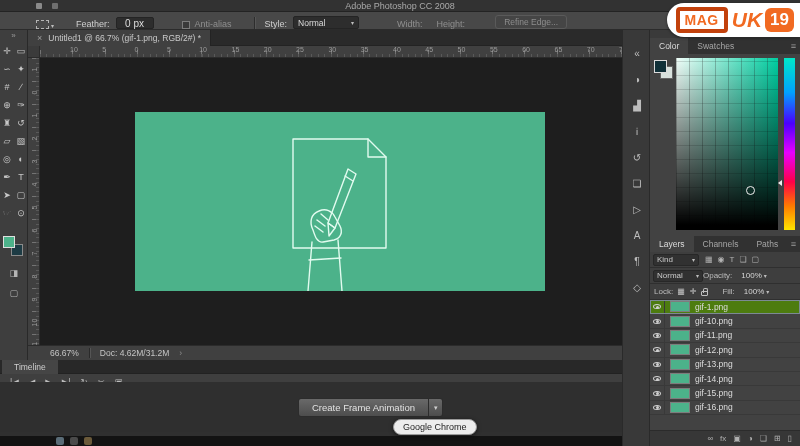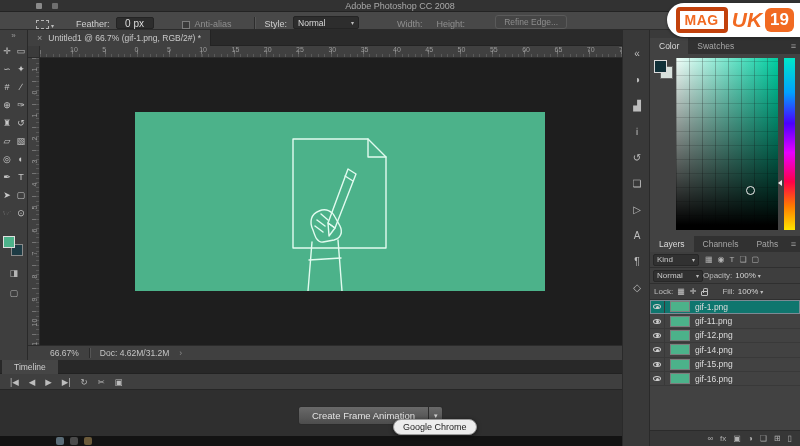--- a/index.html
+++ b/index.html
@@ -91,21 +91,21 @@
 
   
   .timeline{position:absolute;left:0;top:360px;width:622px;height:76px;background:#303030}
   .tl-tabbar{position:absolute;left:0;top:0;width:100%;height:14px;background:#282828;
     border-bottom:1px solid #222}
   .tl-tab{position:absolute;left:2px;top:0;height:14px;line-height:14px;background:#454545;
     padding:0 12px;font-size:8.5px;color:#cfcfcf}
   .tl-controls{position:absolute;left:0;top:14px;width:100%;height:16px;background:#3f3f3f;
     border-bottom:1px solid #262626;display:flex;align-items:center;gap:10px;padding-left:10px;
     font-size:8.5px;color:#bdbdbd}
-  .tl-content{position:absolute;left:0;top:30px;width:100%;height:50px;background:#2f2f2f}
+  .tl-content{position:absolute;left:0;top:22px;width:100%;height:50px;background:#2f2f2f}
   .create-group{position:absolute;left:298px;top:16px;display:flex}
   .create-btn{background:linear-gradient(#696969,#4d4d4d);border:1px solid #2c2c2c;
     border-radius:3px 0 0 3px;color:#e2e2e2;font-size:9.5px;padding:3px 13px}
   .create-dd{background:linear-gradient(#696969,#4d4d4d);border:1px solid #2c2c2c;border-left:none;
     border-radius:0 3px 3px 0;color:#cfcfcf;font-size:7px;padding:3px 5px;display:flex;align-items:center}
 
   
   .dock{position:absolute;left:0;top:436px;width:622px;height:10px;background:#131313}
   .dock-icon{position:absolute;top:1px;width:8px;height:8px;border-radius:2px}
   .tooltip{position:absolute;left:393px;top:419px;z-index:60;background:#ececec;
@@ -155,25 +155,25 @@
     border-radius:2px;display:flex;align-items:center;justify-content:space-between;padding:0 3px;
     font-size:8px;color:#c9c9c9}
   .lock-row{position:absolute;left:0;top:254px;width:150px;height:16px;background:#3e3e3e;
     border-bottom:1px solid #2f2f2f;display:flex;align-items:center;font-size:8px;color:#bdbdbd}
   .lock-icons{display:flex;gap:5px;margin-left:4px;align-items:center;font-size:8px;color:#c8c8c8}
   .lock-shape{width:7px;height:5px;border:1px solid #c0c0c0;border-radius:1px;position:relative;
     display:inline-block;margin-top:4px}
   .lock-shape::before{content:"";position:absolute;left:1px;top:-4px;width:3px;height:4px;
     border:1px solid #c0c0c0;border-bottom:none;border-radius:2px 2px 0 0}
   .mini-label{}
-  .mini-val{margin-left:3px;color:#d6d6d6}
+  .mini-val{margin-left:9px;color:#d6d6d6}
 
   #layer-list{position:absolute;left:0;top:270px;width:150px;height:130px;overflow:hidden;background:#424242}
   .layer-row{display:flex;align-items:center;height:14.4px;border-bottom:1px solid #393939;background:#424242}
-  .layer-row.sel{background:#0f766e;outline:1px solid #7c8a94;outline-offset:-1px}
+  .layer-row.sel{background:#4d7c0f;outline:1px solid #7c8a94;outline-offset:-1px}
   .eye-cell{width:15px;height:100%;border-right:1px solid #393939;display:flex;align-items:center;
     justify-content:center;flex:none}
   .eye{width:8px;height:5px;border:1px solid #d0d0d0;border-radius:50%;position:relative}
   .eye::after{content:"";position:absolute;left:2px;top:0.5px;width:3px;height:3px;
     background:#d0d0d0;border-radius:50%}
   .thumb{width:20px;height:11px;border:1px solid #7d7d7d;margin:0 5px;flex:none}
   .layer-name{font-size:8.5px;color:#dcdcdc;white-space:nowrap}
 
   .layers-bottom{position:absolute;left:0;top:400px;width:150px;height:16px;background:#373737;
     border-top:1px solid #2b2b2b;display:flex;align-items:center;justify-content:flex-end;
@@ -426,28 +426,42 @@
             <span class="eye"></span>
           </span>
           <span class="thumb" style="background: rgb(76, 178, 138);"></span>
           <span class="layer-name">gif-1.png</span>
         </div>
         <div class="layer-row">
           <span class="eye-cell">
             <span class="eye"></span>
           </span>
           <span class="thumb" style="background: rgb(76, 178, 138);"></span>
+          <span class="layer-name">gif-10.png</span>
+        </div>
+        <div class="layer-row">
+          <span class="eye-cell">
+            <span class="eye"></span>
+          </span>
+          <span class="thumb" style="background: rgb(76, 178, 138);"></span>
           <span class="layer-name">gif-11.png</span>
         </div>
         <div class="layer-row">
           <span class="eye-cell">
             <span class="eye"></span>
           </span>
           <span class="thumb" style="background: rgb(76, 178, 138);"></span>
           <span class="layer-name">gif-12.png</span>
+        </div>
+        <div class="layer-row">
+          <span class="eye-cell">
+            <span class="eye"></span>
+          </span>
+          <span class="thumb" style="background: rgb(76, 178, 138);"></span>
+          <span class="layer-name">gif-13.png</span>
         </div>
         <div class="layer-row">
           <span class="eye-cell">
             <span class="eye"></span>
           </span>
           <span class="thumb" style="background: rgb(76, 178, 138);"></span>
           <span class="layer-name">gif-14.png</span>
         </div>
         <div class="layer-row">
           <span class="eye-cell">

